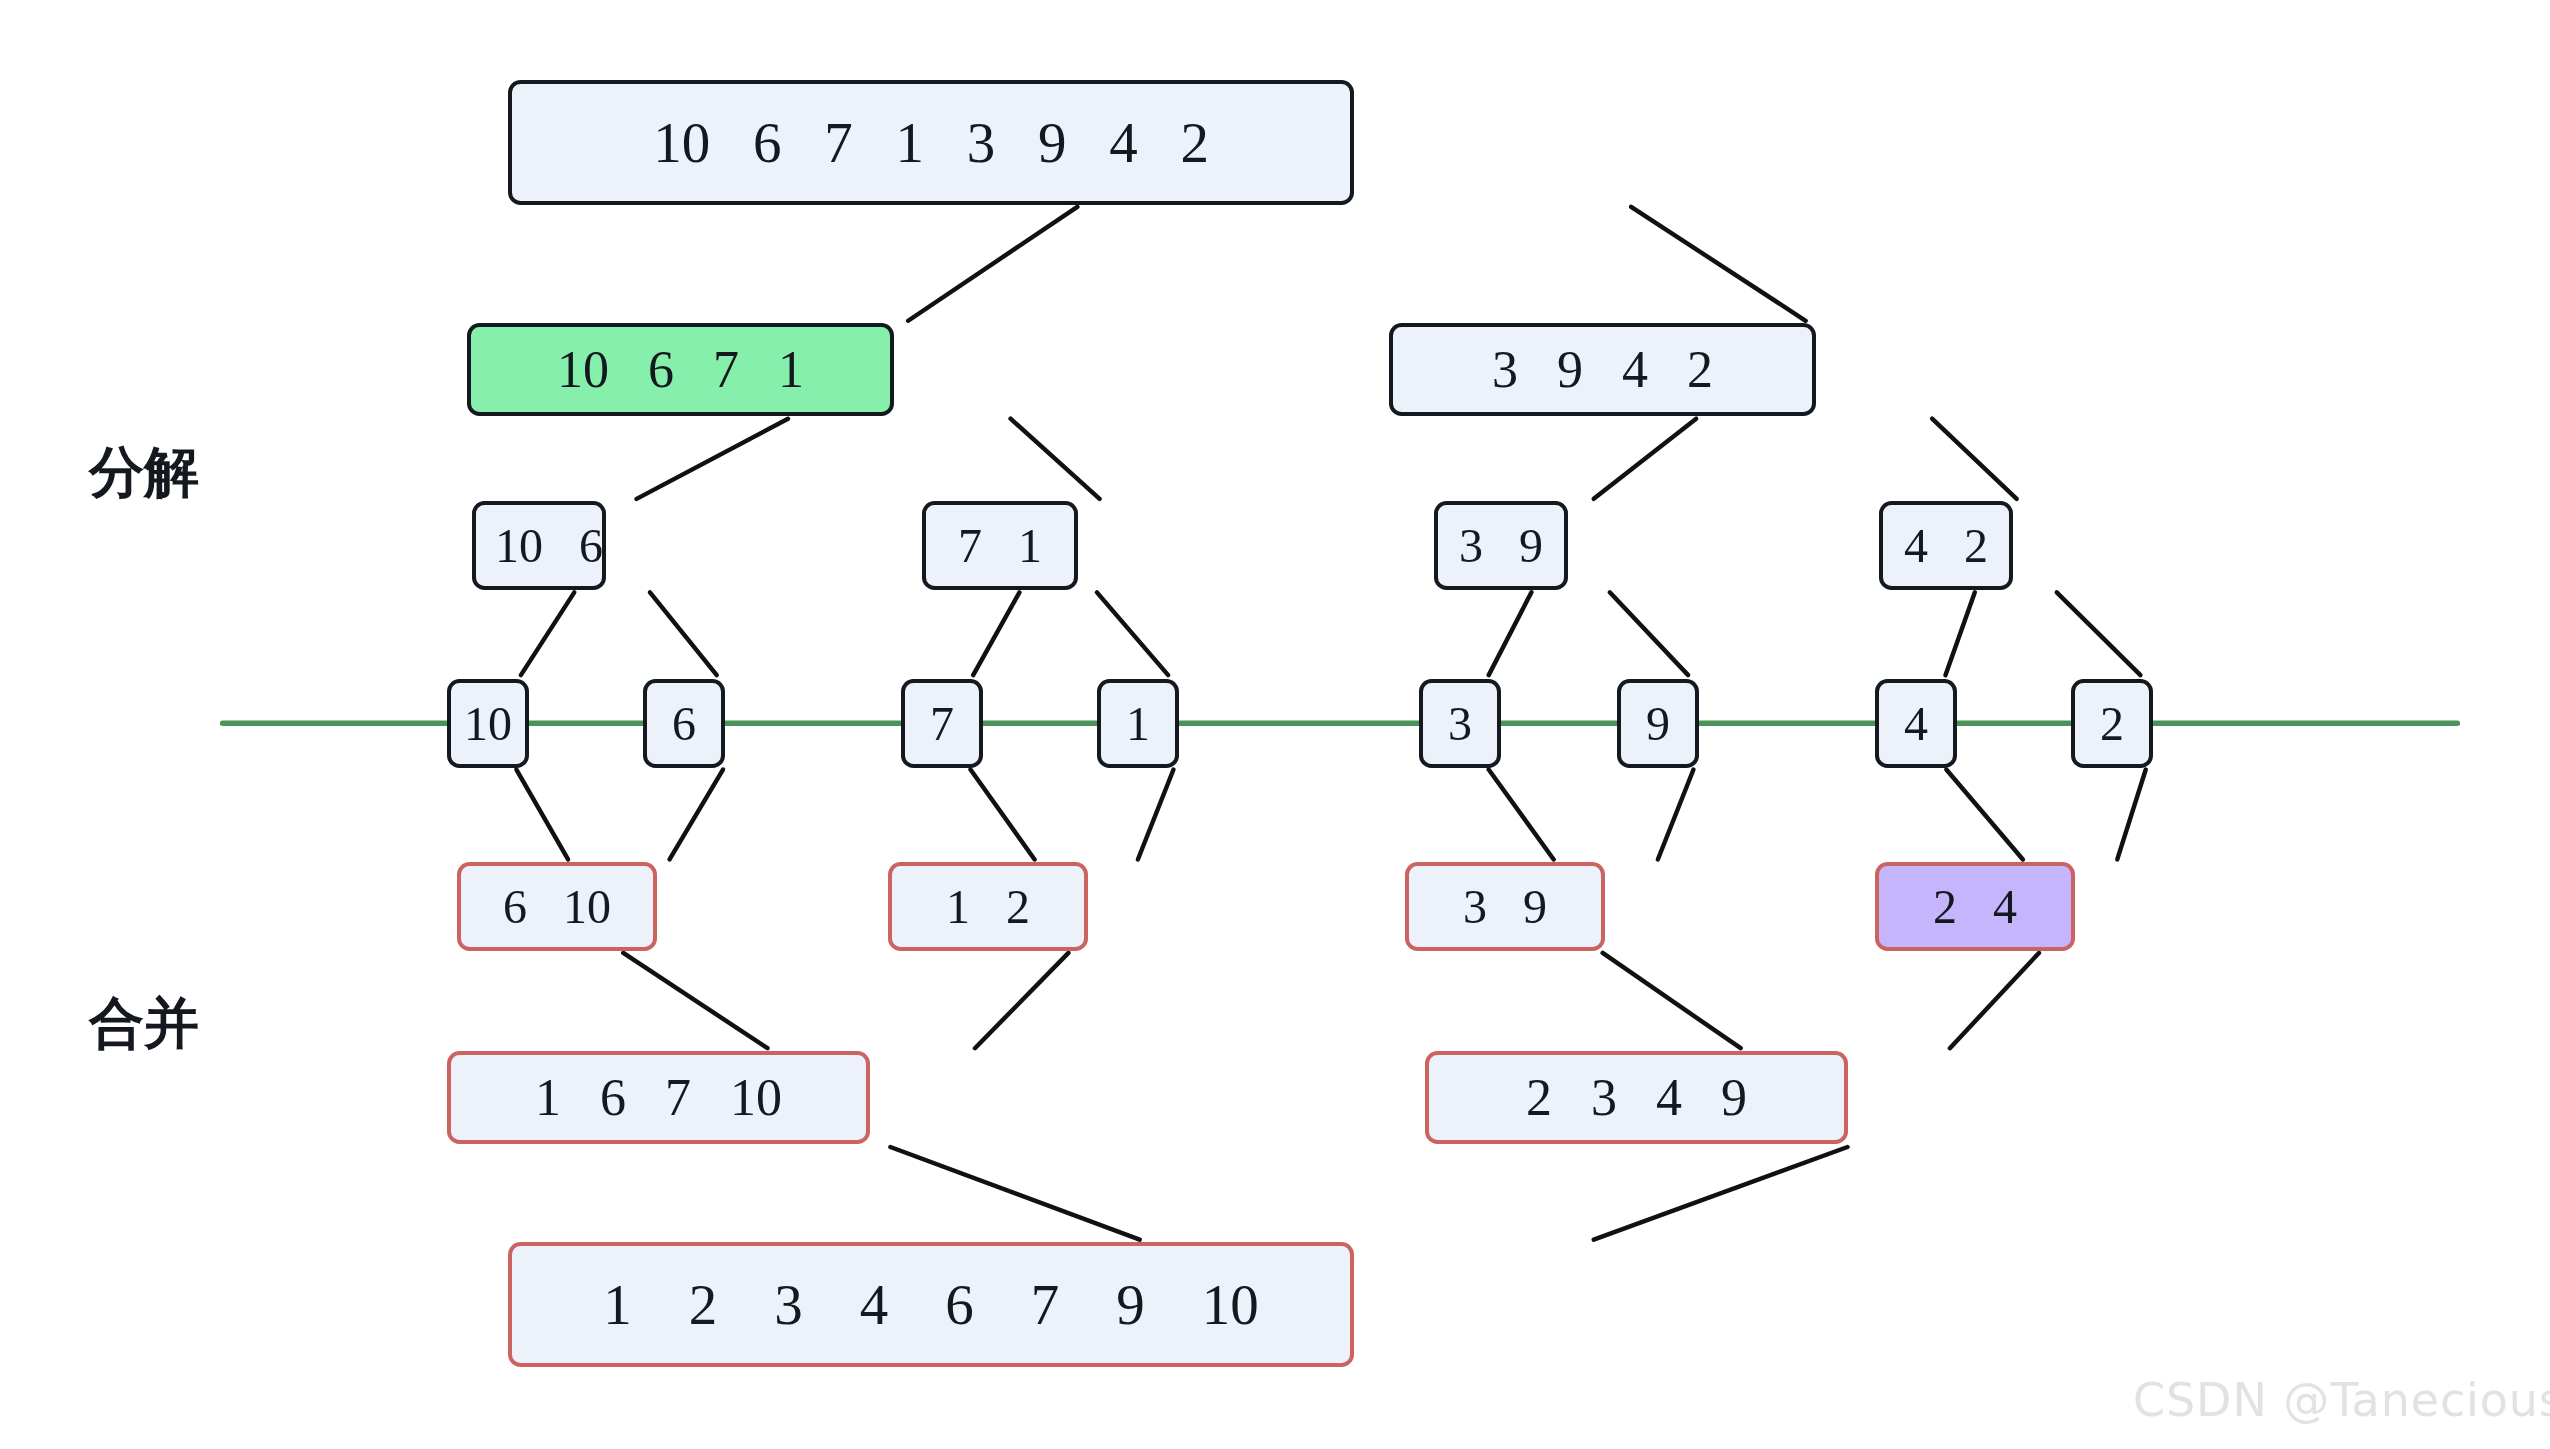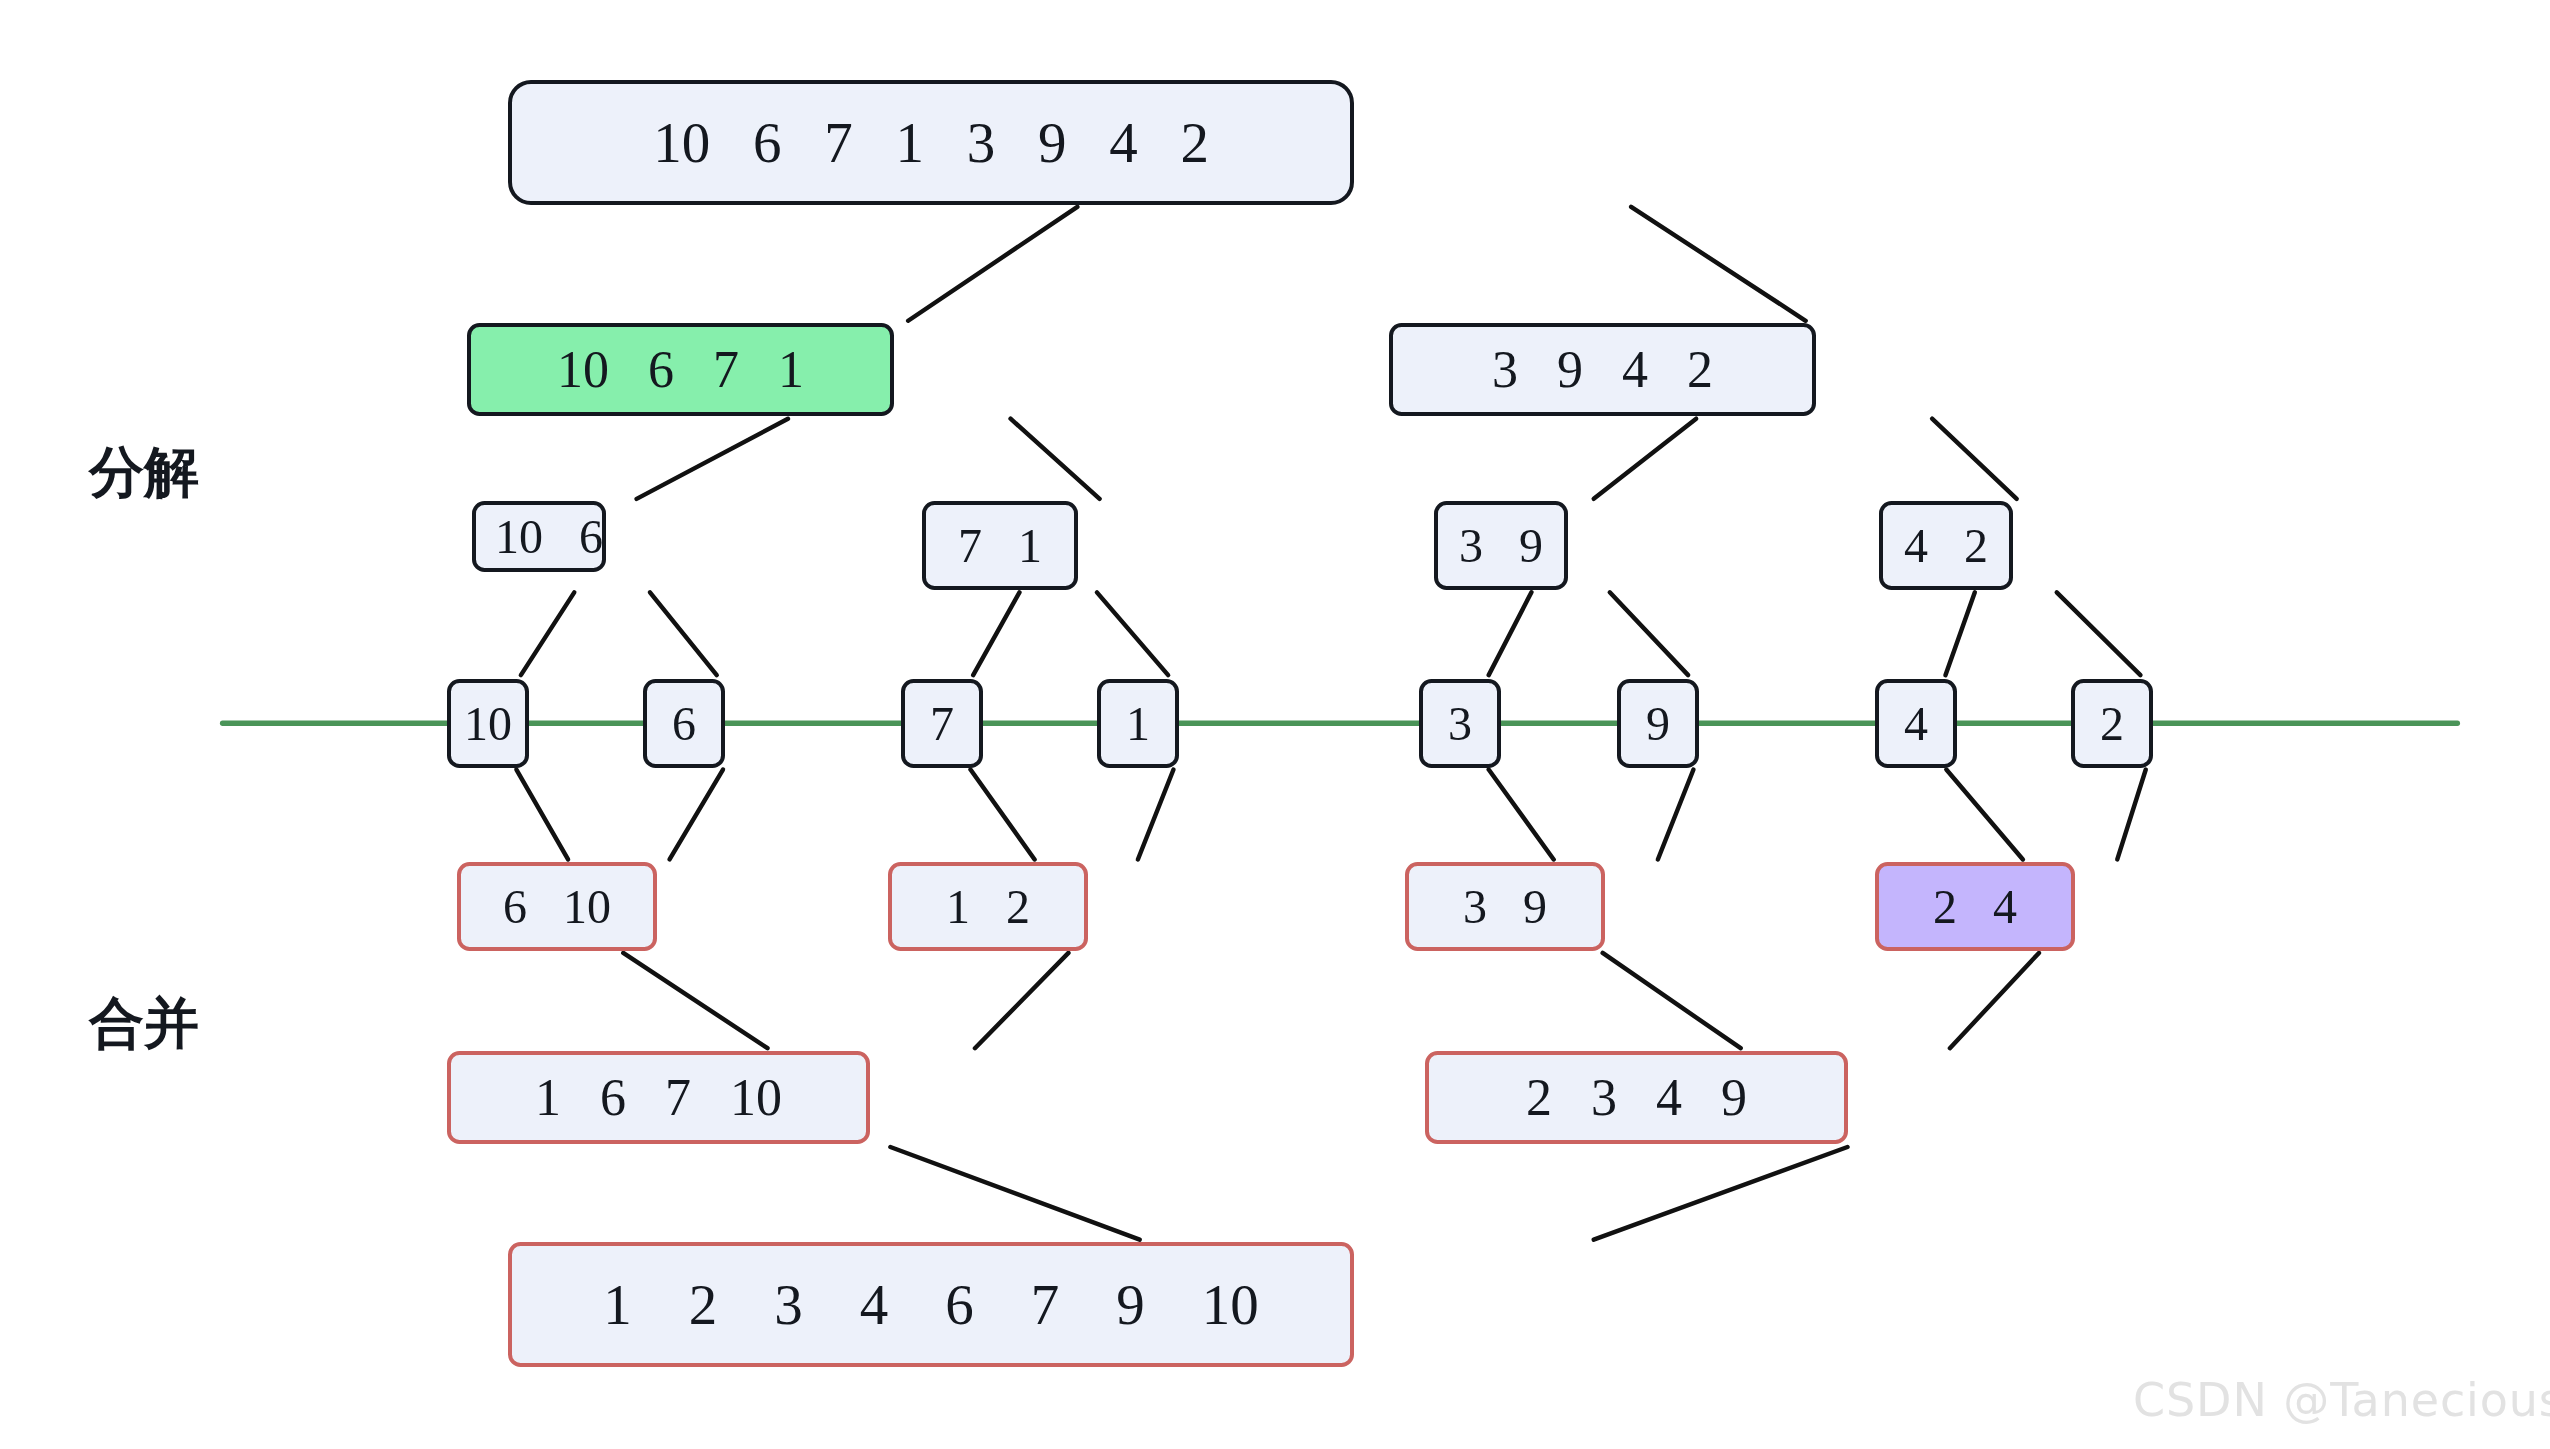--- a/index.html
+++ b/index.html
@@ -110,24 +110,24 @@
         <line x1="1200" y1="1070" x2="1095" y2="1177" stroke="#111111" stroke-width="5" stroke-linecap="round"></line>
         <line x1="1800" y1="1070" x2="1955" y2="1177" stroke="#111111" stroke-width="5" stroke-linecap="round"></line>
         <line x1="2290" y1="1070" x2="2190" y2="1177" stroke="#111111" stroke-width="5" stroke-linecap="round"></line>
         <line x1="1000" y1="1288" x2="1280" y2="1392" stroke="#111111" stroke-width="5" stroke-linecap="round"></line>
         <line x1="2075" y1="1288" x2="1790" y2="1392" stroke="#111111" stroke-width="5" stroke-linecap="round"></line>
       </g>
     <line id="split-line" x1="250" y1="812" x2="2760" y2="812" stroke="#4a9458" stroke-width="6" stroke-linecap="round"></line>
   </svg>
 
   <div id="node-layer">
-      <div class="node" style="left: 508px; top: 80px; width: 846px; height: 125px; font-size: 57px; background: rgb(237, 241, 250); color: rgb(20, 24, 31); border-color: rgb(20, 24, 31); border-radius: 23px;"><span class="cell">10   6   7   1   3   9   4   2</span></div>
+      <div class="node" style="left: 508px; top: 80px; width: 846px; height: 125px; font-size: 57px; background: rgb(237, 241, 250); color: rgb(20, 24, 31); border-color: rgb(20, 24, 31);"><span class="cell">10   6   7   1   3   9   4   2</span></div>
       <div class="node" style="left: 467px; top: 323px; width: 427px; height: 93px; font-size: 52px; background: #86efac; color: rgb(20, 24, 31); border-color: rgb(20, 24, 31);"><span class="cell">10   6   7   1</span></div>
       <div class="node" style="left: 1389px; top: 323px; width: 427px; height: 93px; font-size: 52px; background: rgb(237, 241, 250); color: rgb(20, 24, 31); border-color: rgb(20, 24, 31);"><span class="cell">3   9   4   2</span></div>
-      <div class="node" style="left: 472px; top: 501px; width: 134px; height: 71px; font-size: 48px; background: rgb(237, 241, 250); color: rgb(20, 24, 31); border-color: rgb(20, 24, 31); padding-left: 20px;"><span class="cell">10   6</span></div>
+      <div class="node" style="left: 472px; top: 501px; width: 134px; height: 89px; font-size: 48px; background: rgb(237, 241, 250); color: rgb(20, 24, 31); border-color: rgb(20, 24, 31); padding-left: 20px;"><span class="cell">10   6</span></div>
       <div class="node" style="left: 922px; top: 501px; width: 156px; height: 89px; font-size: 48px; background: rgb(237, 241, 250); color: rgb(20, 24, 31); border-color: rgb(20, 24, 31);"><span class="cell">7   1</span></div>
       <div class="node" style="left: 1434px; top: 501px; width: 134px; height: 89px; font-size: 48px; background: rgb(237, 241, 250); color: rgb(20, 24, 31); border-color: rgb(20, 24, 31);"><span class="cell">3   9</span></div>
       <div class="node" style="left: 1879px; top: 501px; width: 134px; height: 89px; font-size: 48px; background: rgb(237, 241, 250); color: rgb(20, 24, 31); border-color: rgb(20, 24, 31);"><span class="cell">4   2</span></div>
       <div class="node" style="left: 447px; top: 679px; width: 82px; height: 89px; font-size: 48px; background: rgb(237, 241, 250); color: rgb(20, 24, 31); border-color: rgb(20, 24, 31);"><span class="cell">10</span></div>
       <div class="node" style="left: 643px; top: 679px; width: 82px; height: 89px; font-size: 48px; background: rgb(237, 241, 250); color: rgb(20, 24, 31); border-color: rgb(20, 24, 31);"><span class="cell">6</span></div>
       <div class="node" style="left: 901px; top: 679px; width: 82px; height: 89px; font-size: 48px; background: rgb(237, 241, 250); color: rgb(20, 24, 31); border-color: rgb(20, 24, 31);"><span class="cell">7</span></div>
       <div class="node" style="left: 1097px; top: 679px; width: 82px; height: 89px; font-size: 48px; background: rgb(237, 241, 250); color: rgb(20, 24, 31); border-color: rgb(20, 24, 31);"><span class="cell">1</span></div>
       <div class="node" style="left: 1419px; top: 679px; width: 82px; height: 89px; font-size: 48px; background: rgb(237, 241, 250); color: rgb(20, 24, 31); border-color: rgb(20, 24, 31);"><span class="cell">3</span></div>
       <div class="node" style="left: 1617px; top: 679px; width: 82px; height: 89px; font-size: 48px; background: rgb(237, 241, 250); color: rgb(20, 24, 31); border-color: rgb(20, 24, 31);"><span class="cell">9</span></div>
       <div class="node" style="left: 1875px; top: 679px; width: 82px; height: 89px; font-size: 48px; background: rgb(237, 241, 250); color: rgb(20, 24, 31); border-color: rgb(20, 24, 31);"><span class="cell">4</span></div>

